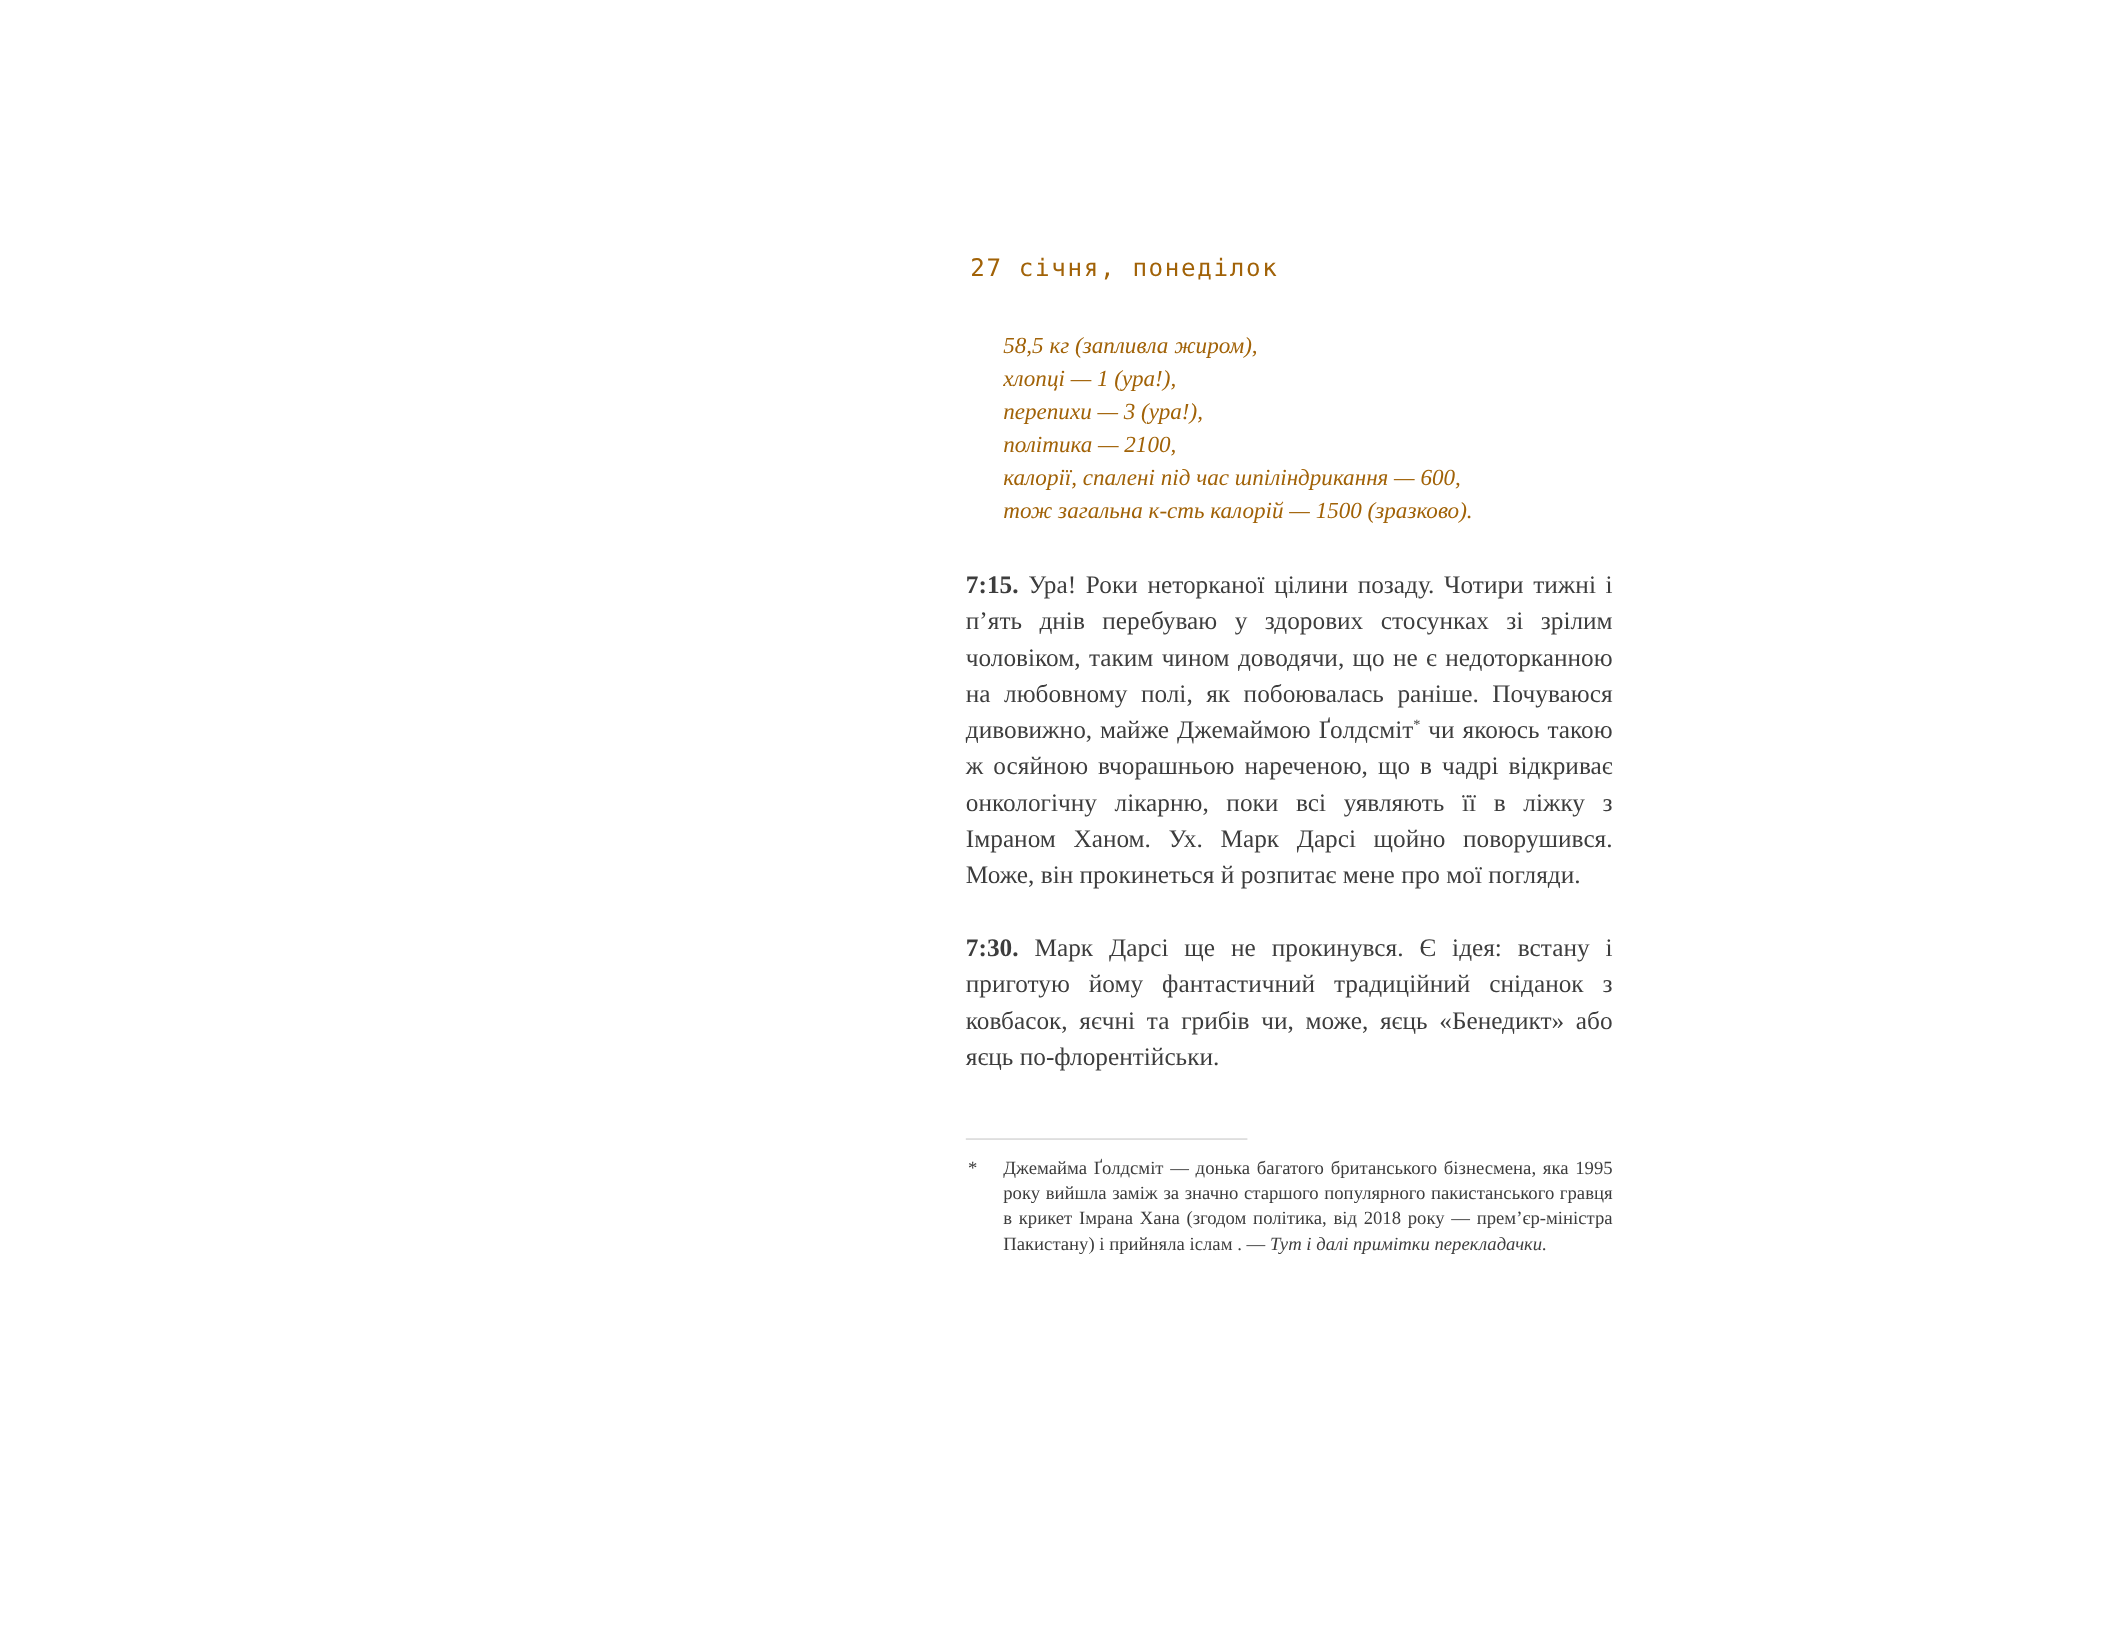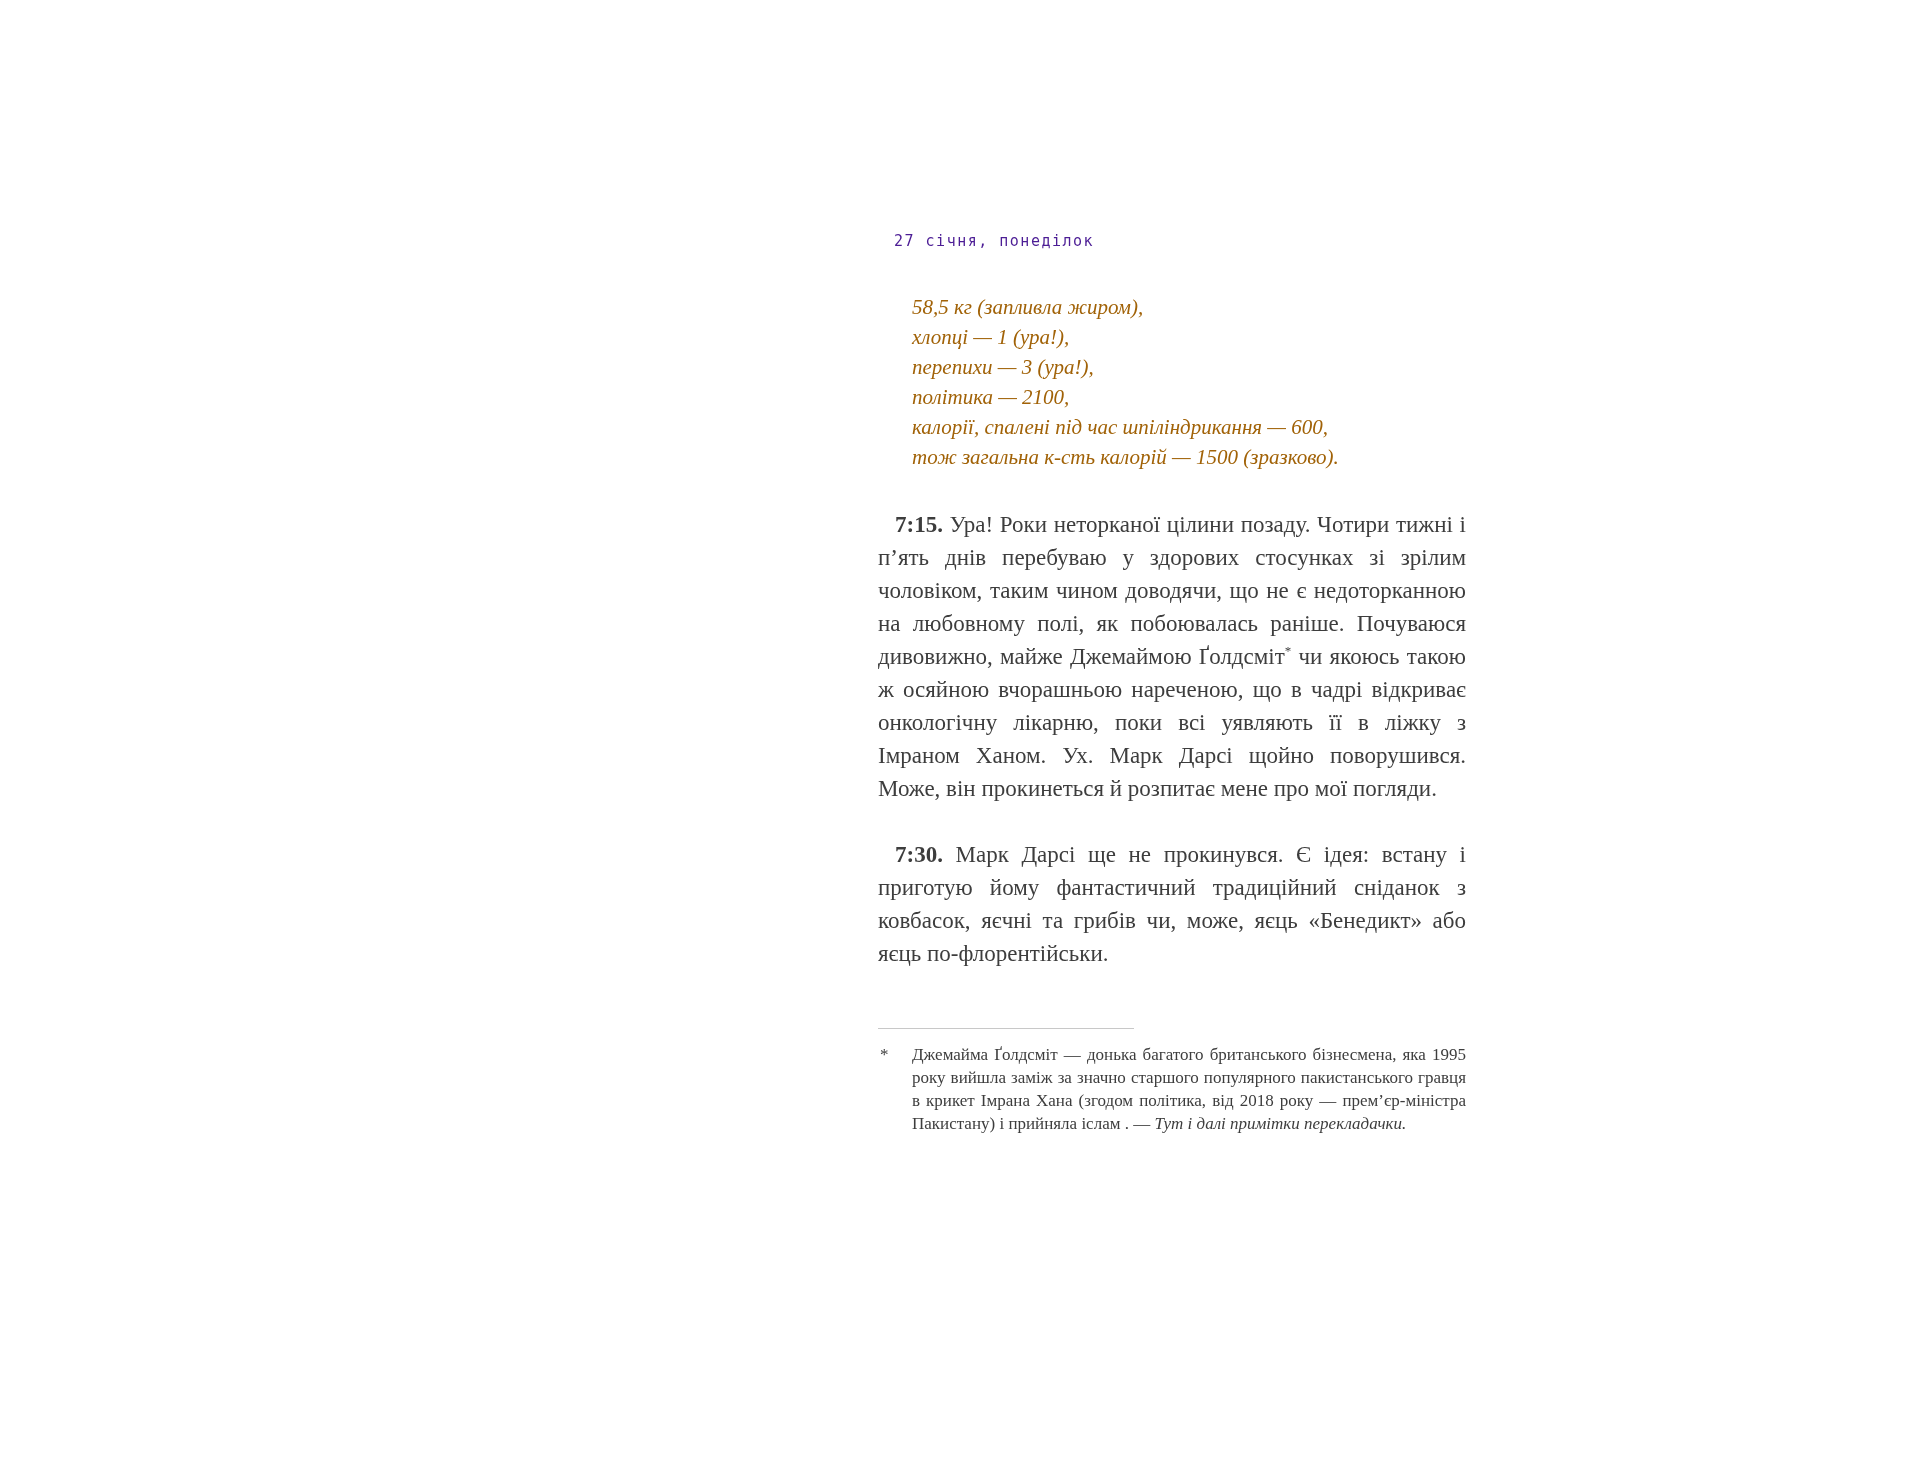--- a/index.html
+++ b/index.html
@@ -17,46 +17,45 @@
     color: #3d3d3d;
   }
   .content {
     position: absolute;
     left: 878px;
     top: 232px;
     width: 588px;
   }
   .chapter-heading {
     font-family: "DejaVu Sans Mono", monospace;
-    font-size: 15px;
+    font-size: 22px;
     font-weight: 500;
     letter-spacing: 1.5px;
-    color: #4c1d95;
-    margin: 0 0 42px 16px;
+    color: #a16207;
+    margin: 0 0 42px 4px;
   }
   .diary-list {
     padding-left: 34px;
     margin: 0 0 36px 0;
   }
   .diary-line {
     font-style: italic;
     font-size: 21px;
     line-height: 30px;
     color: #a16207;
   }
   .body-para {
     font-size: 23px;
     line-height: 33px;
     text-align: justify;
     margin: 0 0 33px 0;
     color: #3d3d3d;
   }
   .body-para .time {
     font-weight: 700;
-    margin-left: 17px;
   }
   .ref {
     font-size: 13px;
     vertical-align: super;
     line-height: 0;
   }
   .footnote-block {
     margin-top: 58px;
   }
   .fn-rule {

